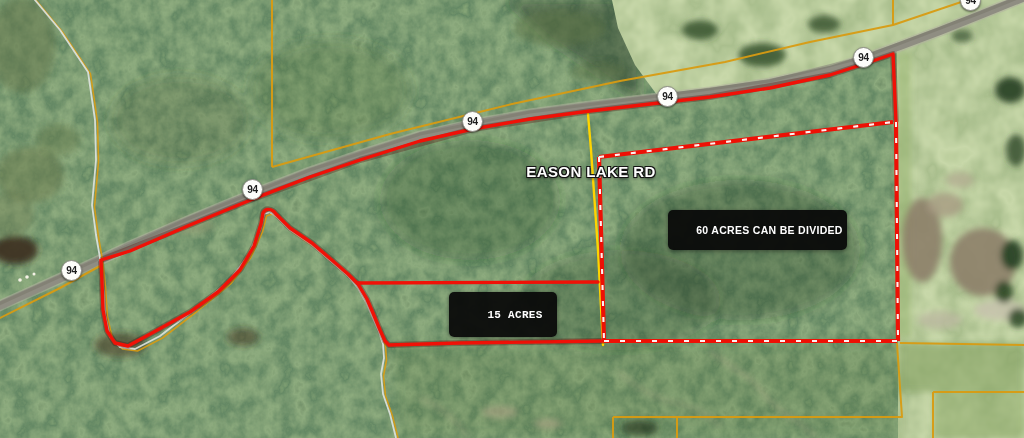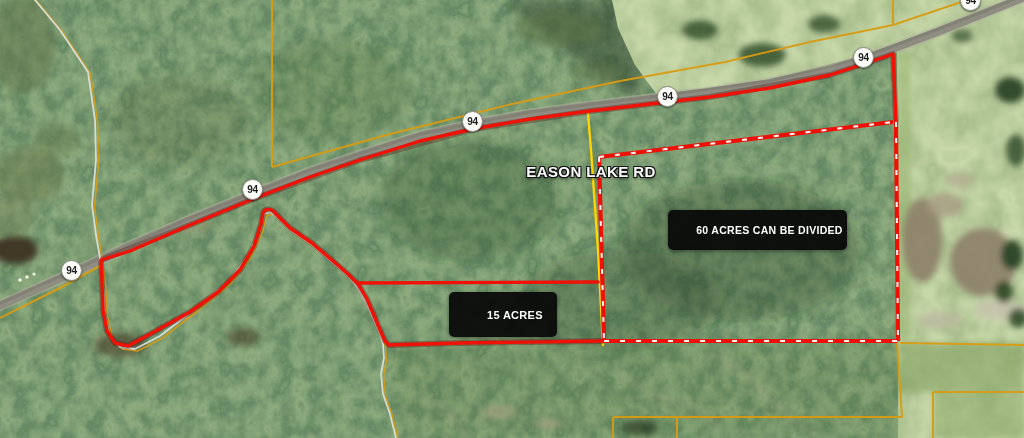--- a/index.html
+++ b/index.html
@@ -29,21 +29,21 @@
     box-shadow:0 1px 2px rgba(0,0,0,.5);
     display:flex;align-items:center;justify-content:center;
     font-weight:bold;font-size:10px;color:#1e1e1e;letter-spacing:-.3px;
   }
   .acre-box{
     position:absolute;background:rgba(9,9,9,.94);color:#fff;border-radius:5px;
     display:flex;align-items:center;justify-content:center;text-align:center;
     font-weight:bold;letter-spacing:.3px;box-shadow:0 1px 4px rgba(0,0,0,.45);padding-left:24px;
   }
   #box-60{left:668px;top:210px;width:155px;height:40px;font-size:10.5px;}
-  #box-15{left:449px;top:292px;width:84px;height:45px;font-size:11px;}
+  #box-15{left:449px;top:292px;width:84px;height:45px;font-size:11px;font-family:Liberation Mono, monospace;}
   #road-label{
     position:absolute;left:516px;top:123px;width:150px;text-align:center;
     font-weight:bold;font-size:15px;color:#fff;letter-spacing:.4px;
     text-shadow:-1px -1px 0 #141414,1px -1px 0 #141414,-1px 1px 0 #141414,1px 1px 0 #141414,0 2px 3px rgba(0,0,0,.65);
     white-space:nowrap;
     margin-top:40px;
   }
 </style>
 </head>
 <body>

